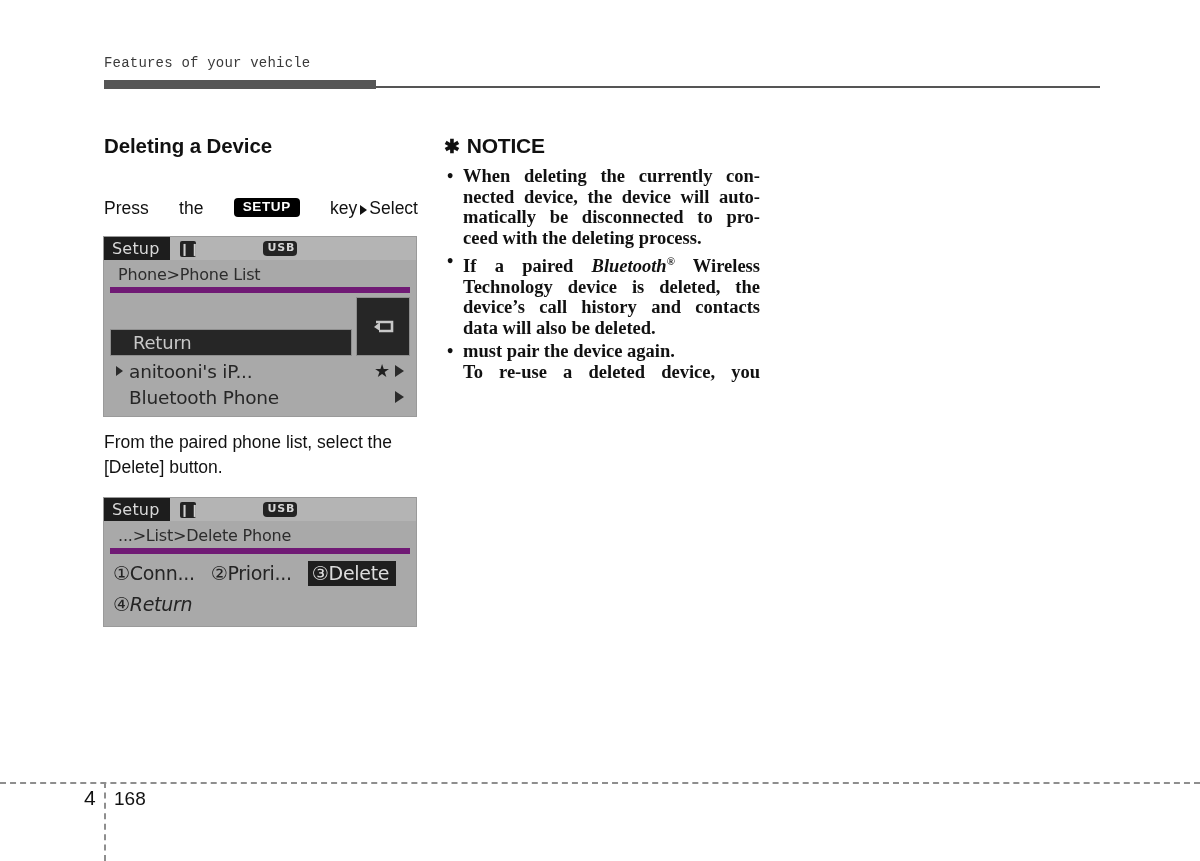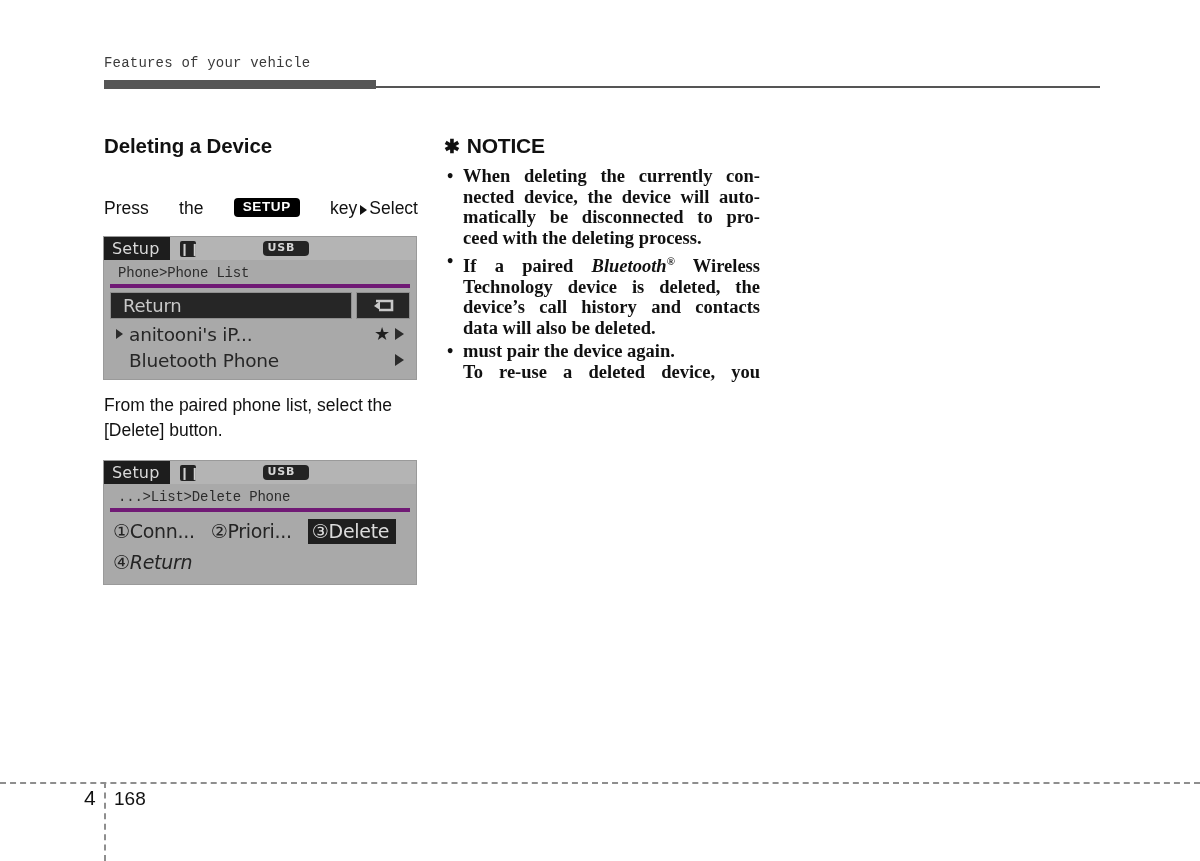--- a/index.html
+++ b/index.html
@@ -148,52 +148,52 @@
     text-align: center;
     margin-left: 10px;
     border-radius: 2px;
   }
   .usb-badge {
     background: #232323;
     color: #d5d5d5;
     font-size: 11px;
     font-weight: bold;
     letter-spacing: 0.8px;
-    padding: 1px 14px 2px 5px;
+    padding: 1px 2px 2px 5px;
     border-radius: 4px;
     margin-left: 67px;
     line-height: 1.1;
   }
   .lcd-breadcrumb {
-    font-size: 14px;
+    font-size: 16px;
     color: #2c2c2c;
     padding: 3px 0 3px 8px;
-    border-bottom: 4px solid #701a75;
+    border-bottom: 6px solid #701a75;
     margin: 2px 6px 0 6px;
     letter-spacing: -0.2px;
     white-space: nowrap;
-    font-family: Liberation Mono, monospace;
   }
   .lcd-body { padding: 4px 6px 6px 6px; }
 
   .row-return {
     display: flex;
     align-items: stretch;
     gap: 4px;
     margin-bottom: 2px;
   }
   .return-bar {
     flex: 1 1 auto;
     background: #262626;
     color: #c8c8c8;
     font-size: 18px;
     line-height: 25px;
-    padding-left: 12px;
+    padding-left: 22px;
     letter-spacing: -0.2px;
     border: 1px solid #8f8f8f;
+    margin-top: 32px;
   }
   .return-btn {
     width: 52px;
     background: #262626;
     border: 1px solid #8f8f8f;
     color: #c8c8c8;
     display: flex;
     align-items: center;
     justify-content: center;
   }

